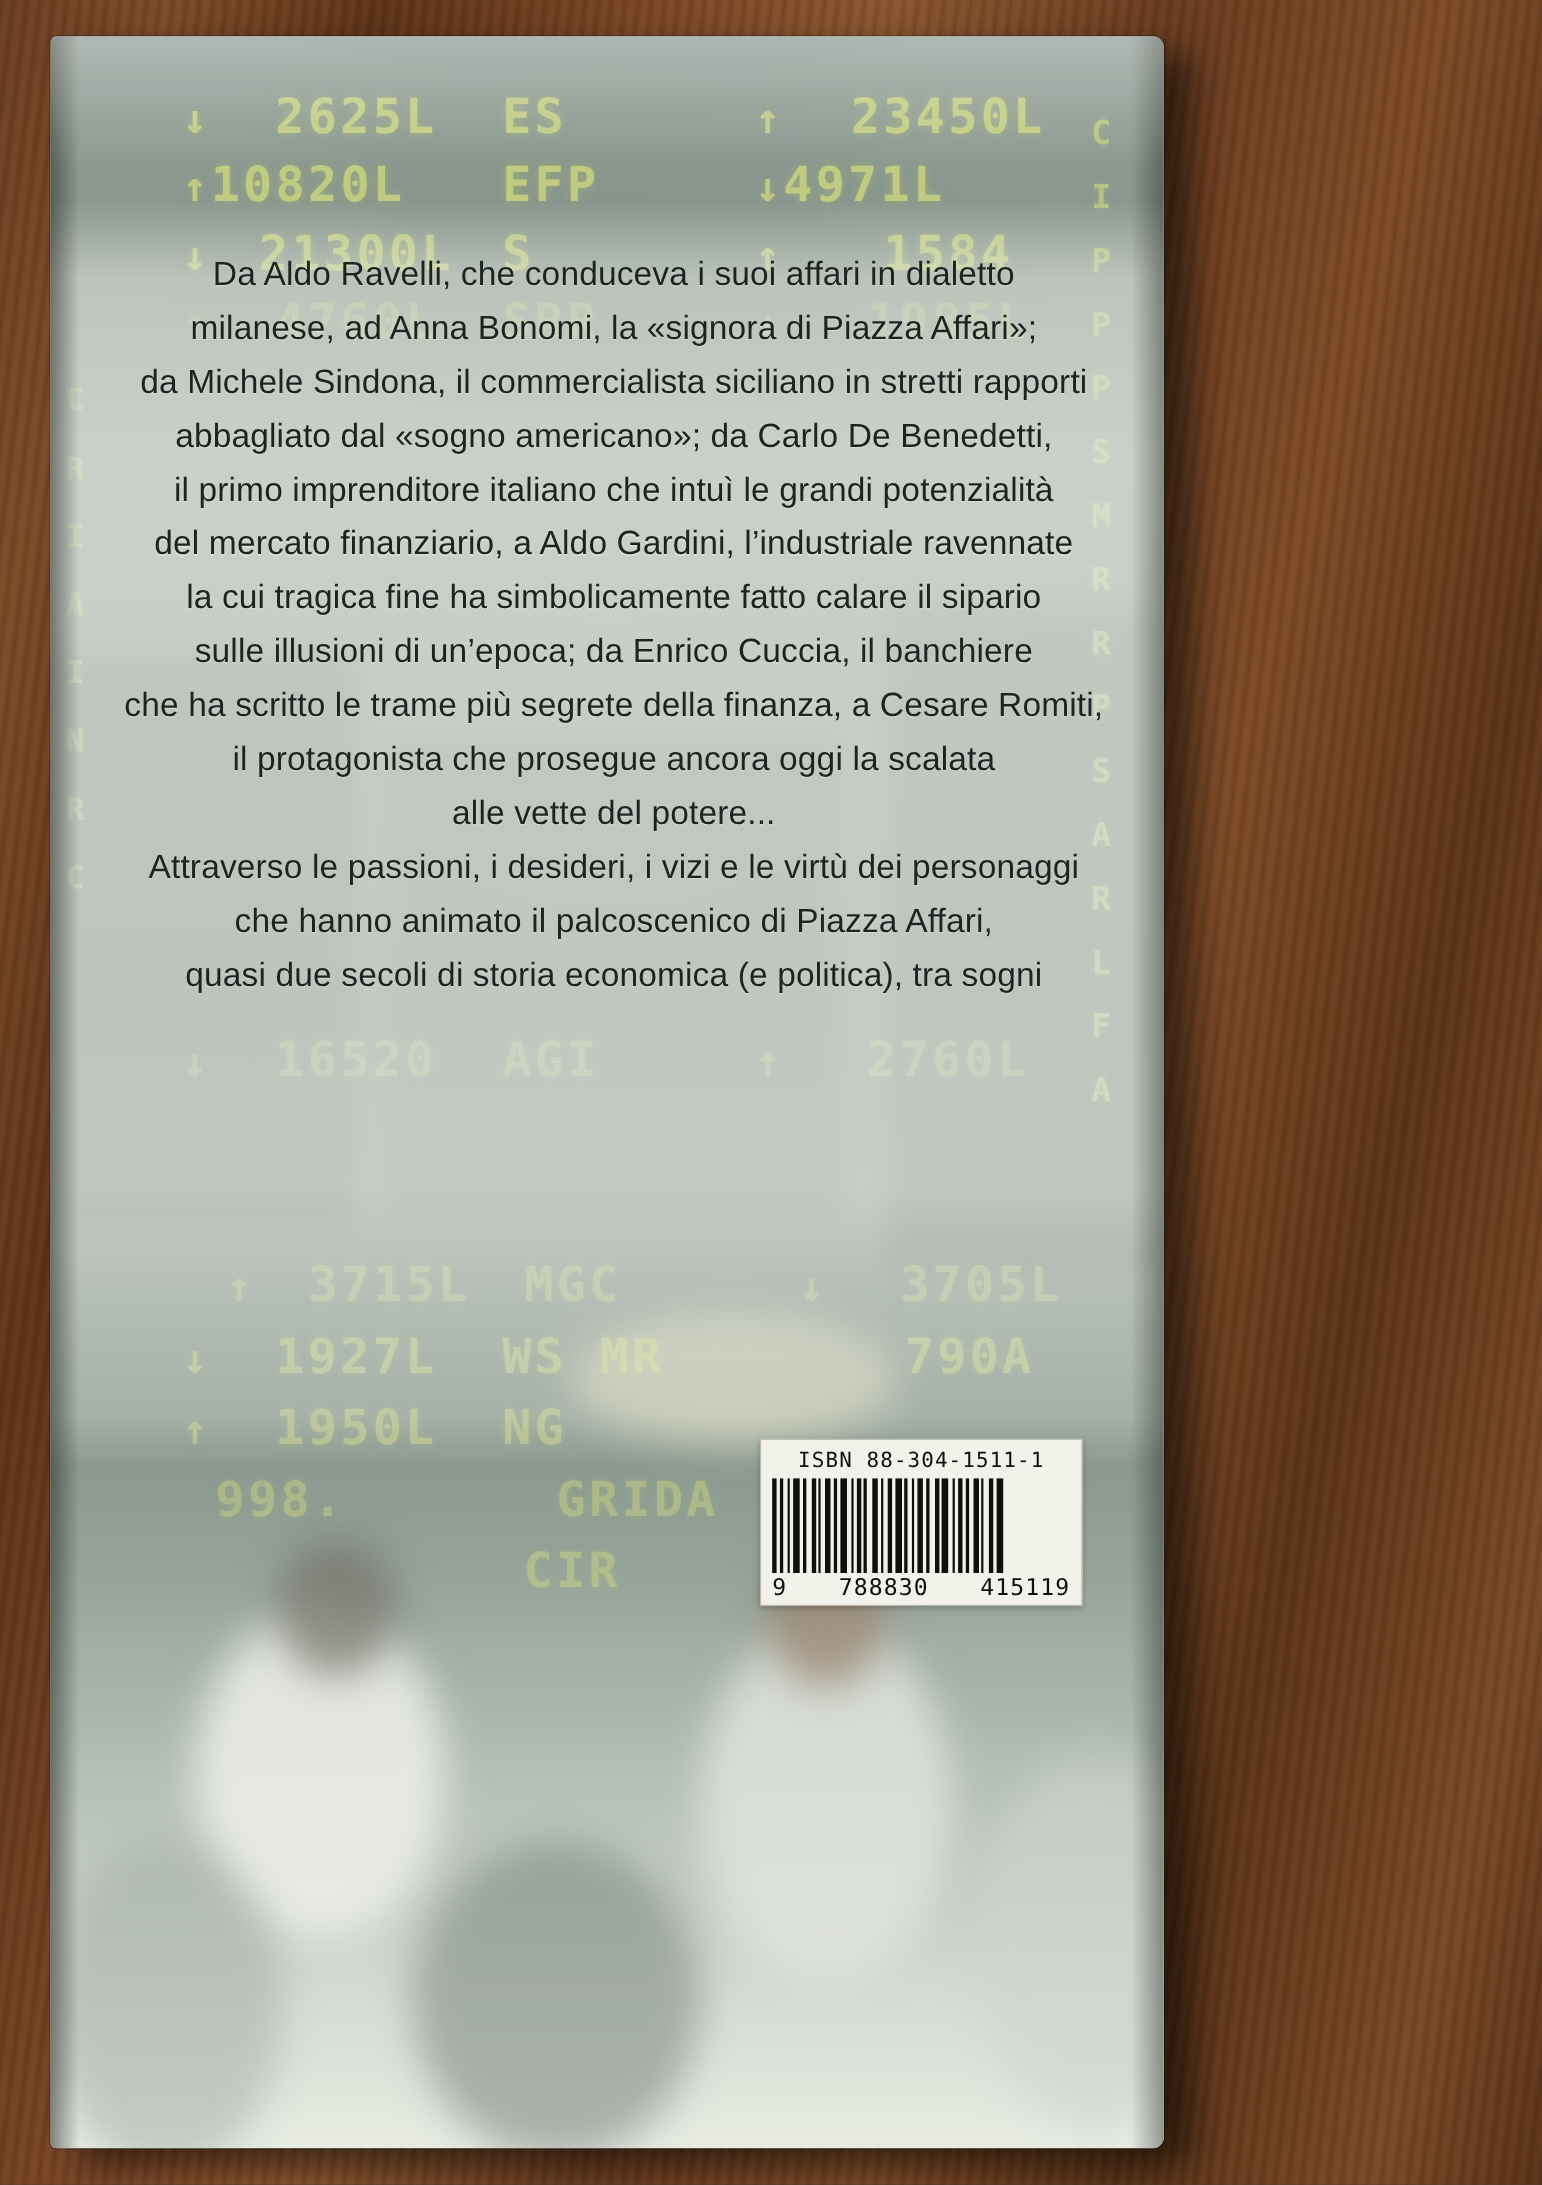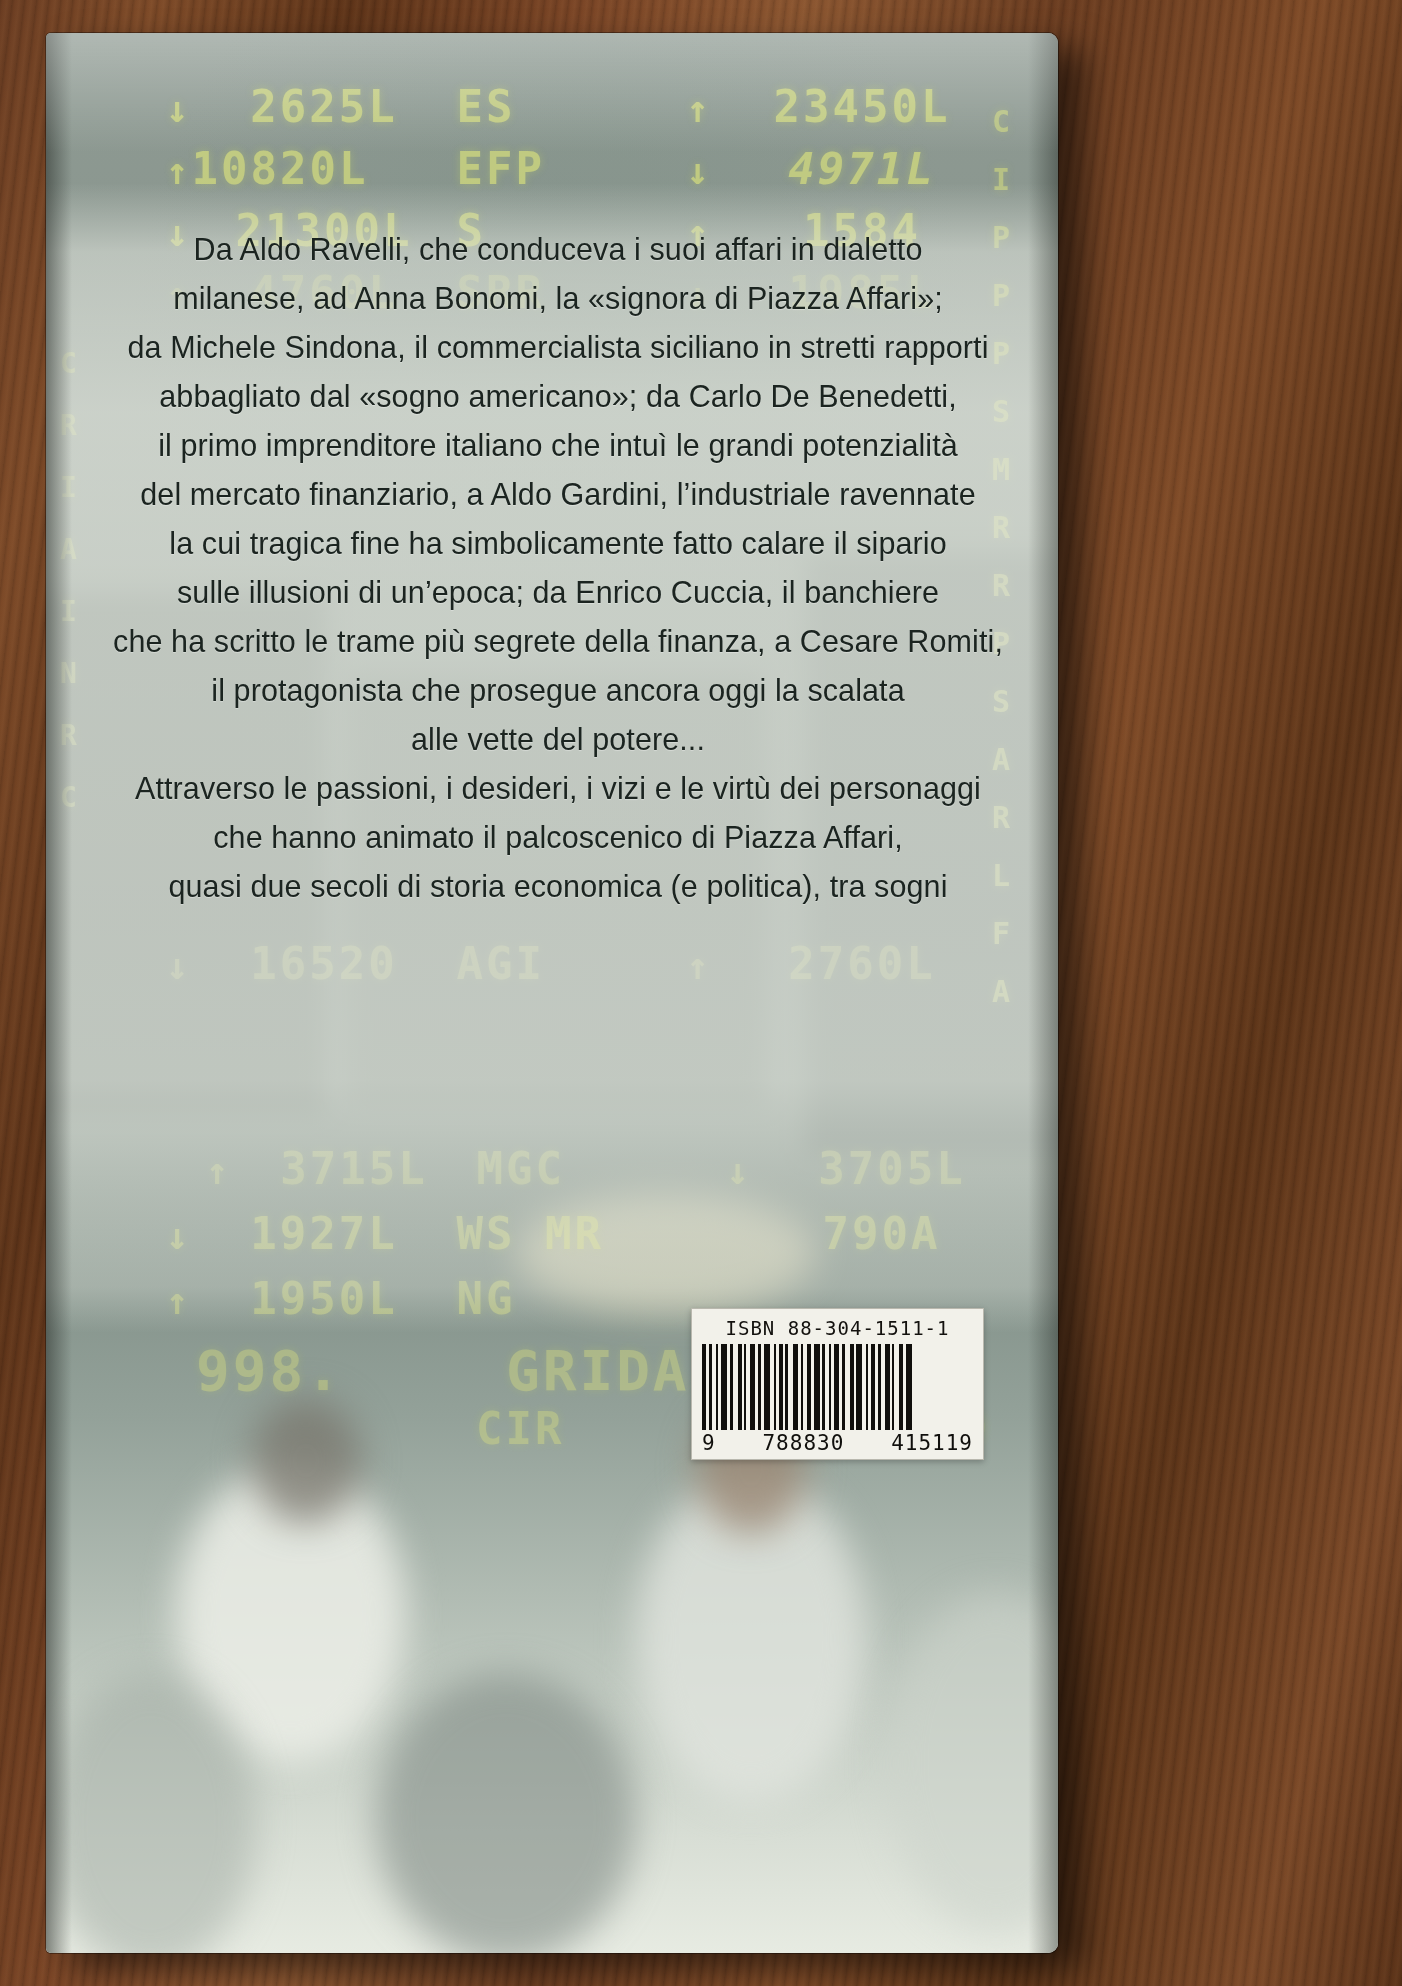--- a/index.html
+++ b/index.html
@@ -273,21 +273,21 @@
       <span class="tcell" style="width:265px; text-align:center;">2625L</span>
       <span class="tcell" style="width:230px;">ES</span>
       <span class="arrow">↑</span>
       <span class="tcell" style="width:300px; text-align:center;">23450L</span>
     </div>
     <div class="trow" style="left:120px; top:110px; font-size:44px;">
       <span class="arrow">↑</span>
       <span class="tcell" style="width:265px; ">10820L</span>
       <span class="tcell" style="width:230px;">EFP</span>
       <span class="arrow">↓</span>
-      <span class="tcell" style="width:300px; text-align:center;font-style:italic;">4971L</span>
+      <span class="tcell" style="width:300px; ">4971L</span>
     </div>
     <div class="trow" style="left:120px; top:172px; font-size:44px;">
       <span class="arrow">↓</span>
       <span class="tcell" style="width:265px; text-align:center;">21300L</span>
       <span class="tcell" style="width:230px;">S</span>
       <span class="arrow">↑</span>
       <span class="tcell" style="width:300px; text-align:center;">1584</span>
     </div>
     <div class="trow" style="left:120px; top:234px; font-size:44px; opacity:0.5;">
       <span class="arrow">↑</span>
@@ -315,21 +315,21 @@
       <span class="arrow">↓</span>
       <span class="tcell" style="width:265px; text-align:center;">1927L</span>
       <span class="tcell" style="width:300px;">WS MR</span>
       <span class="tcell" style="width:250px; text-align:center;">790A</span>
     </div>
     <div class="trow" style="left:120px; top:1240px; font-size:44px; opacity:0.7;">
       <span class="arrow">↑</span>
       <span class="tcell" style="width:265px; text-align:center;">1950L</span>
       <span class="tcell" style="width:230px;">NG</span>
     </div>
-    <div class="trow" style="left:150px; top:1305px; font-size:56px; opacity:0.6;">
+    <div class="trow" style="left:150px; top:1305px; font-size:44px; opacity:0.6;">
       <span class="tcell" style="width:310px;">998.</span>
       <span class="tcell" style="width:250px;">GRIDA</span>
       <span class="tcell">B</span>
     </div>
     <div class="trow" style="left:430px; top:1370px; font-size:44px; opacity:0.6;">
       <span class="tcell" style="width:330px;">CIR</span>
       <span class="tcell" style="width:250px; text-align:center;">4520</span>
     </div>
   </div>
 

